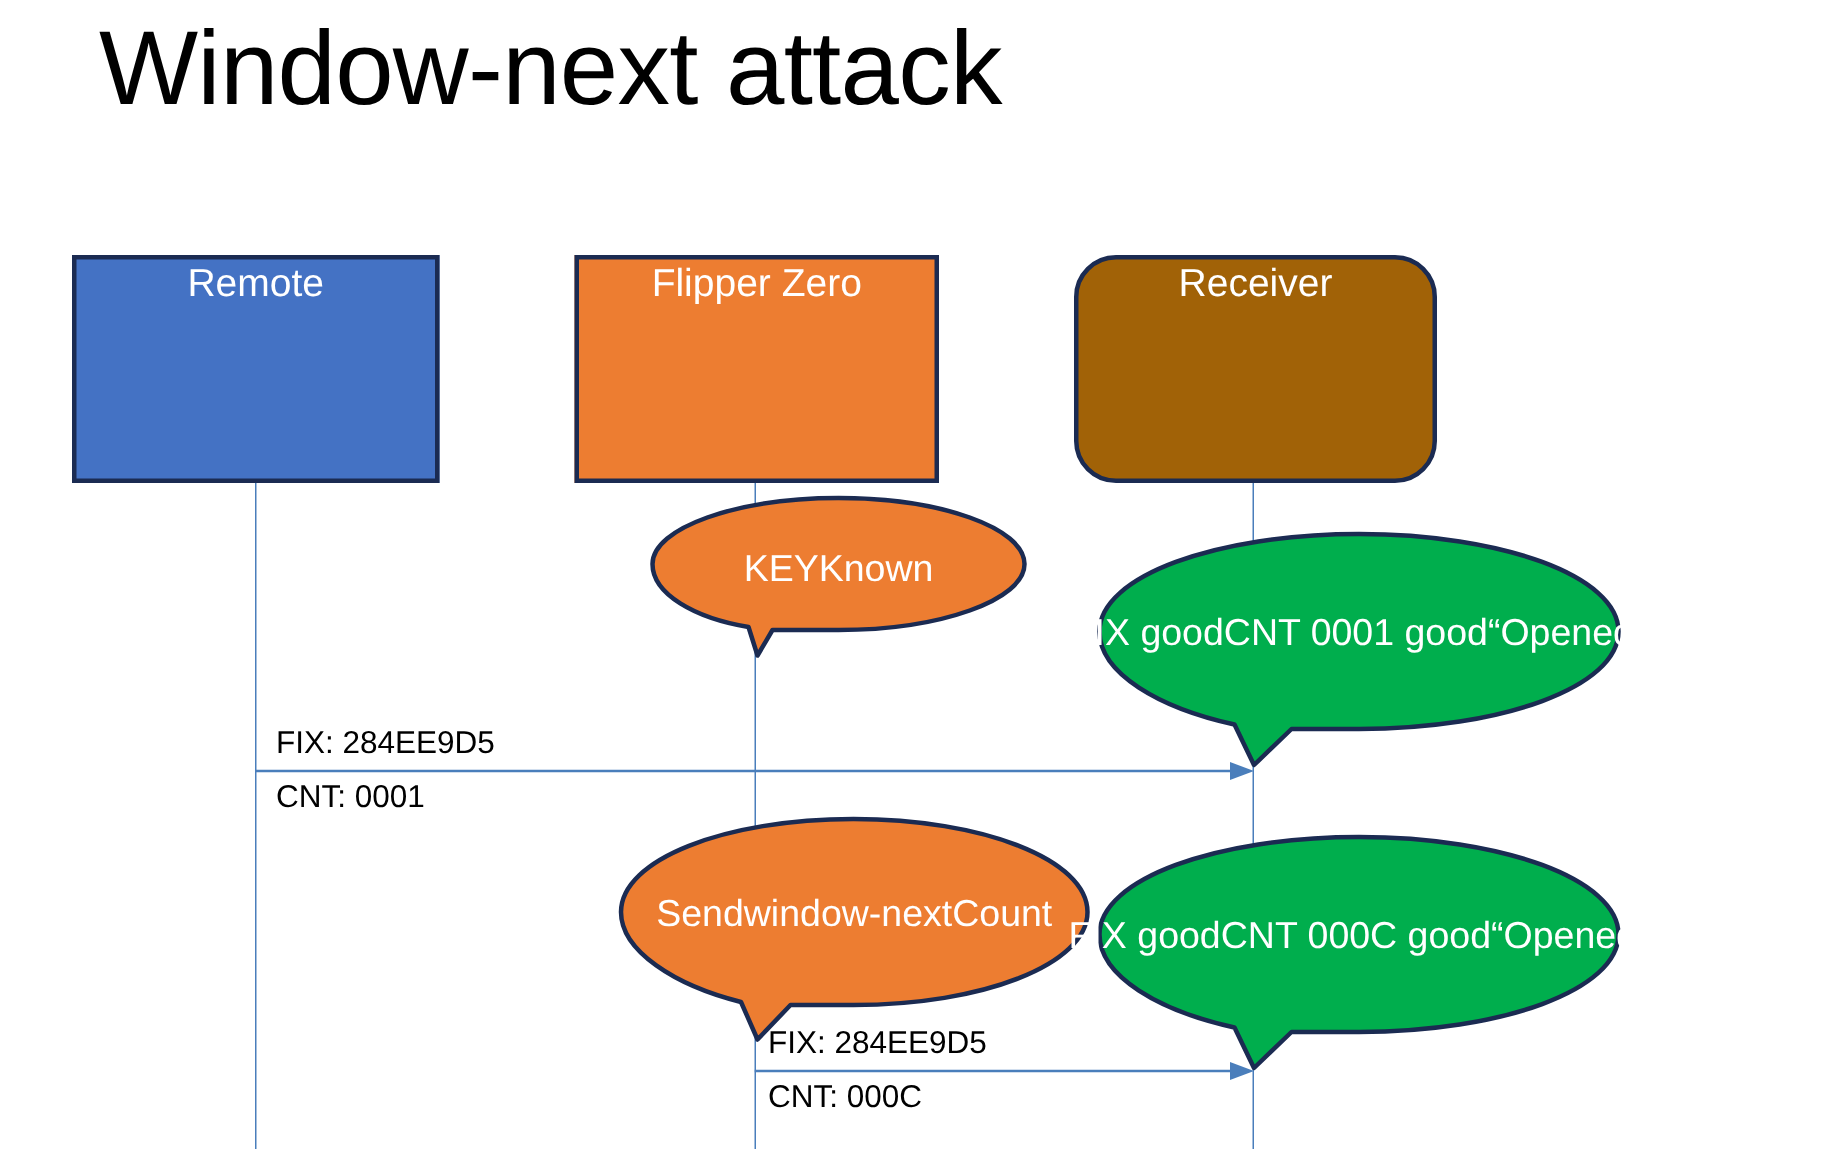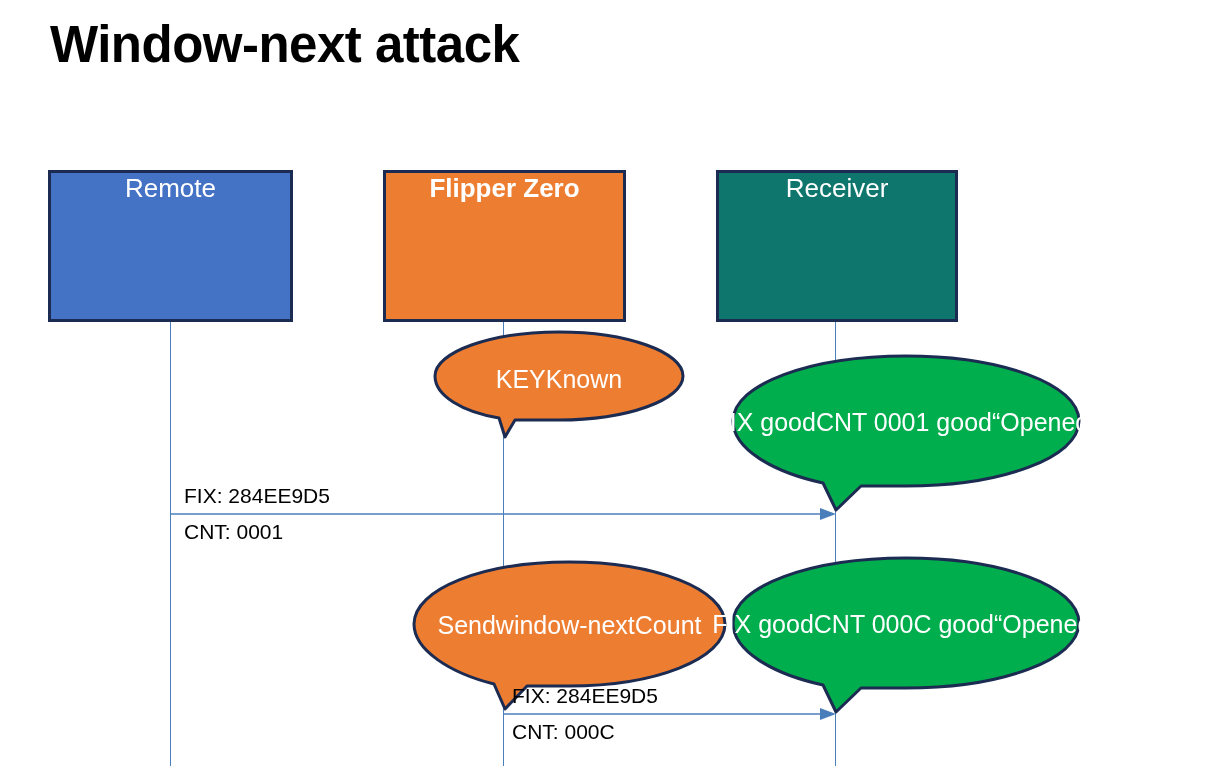--- a/index.html
+++ b/index.html
@@ -16,25 +16,25 @@
     position: relative;
     width: 1221px;
     height: 766px;
     background: #ffffff;
     overflow: hidden;
   }
 
   
   #slide-title {
     position: absolute;
-    left: 50px;
+    left: 66px;
     top: 4px;
-    font-size: 51px;
+    font-size: 70px;
     line-height: 82px;
-    font-weight: 700;
+    font-weight: 400;
     color: #000000;
     letter-spacing: -0.5px;
     white-space: nowrap;
   }
 
   
   .lifeline {
     position: absolute;
     width: 0;
     border-left: 1.4px solid #4a7ebb;
@@ -58,25 +58,25 @@
     line-height: 30px;
     font-weight: 400;
   }
   #box-remote {
     left: 48px;  top: 170px;  width: 245px; height: 152px;
     background: #4472c4;
   }
   #box-flipper {
     left: 383px; top: 170px;  width: 243px; height: 152px;
     background: #ed7d31;
-    font-weight: bold;
   }
   #box-receiver {
     left: 716px; top: 170px;  width: 242px; height: 152px;
-    background: #0f766e;
+    background: #a16207;
+    border-radius: 28px;
   }
 
   
   .callout { position: absolute; }
   .callout svg { display: block; overflow: visible; }
   .callout .bubble-text {
     position: absolute;
     left: 0; right: 0;
     display: flex;
     flex-direction: row;
@@ -92,21 +92,21 @@
 
   
   #callout-key-known { left: 433px; top: 330px; width: 252px; height: 112px; }
   #callout-key-known .bubble-text { top: 6px; height: 86px; }
 
   
   #callout-fix-cnt-0001 { left: 731px; top: 354px; width: 350px; height: 160px; }
   #callout-fix-cnt-0001 .bubble-text { top: 4px; height: 128px; }
 
   
-  #callout-send-window-next { left: 412px; top: 560px; width: 315px; height: 153px; }
+  #callout-send-window-next { left: 412px; top: 544px; width: 315px; height: 153px; }
   #callout-send-window-next .bubble-text { top: 3px; height: 123px; }
 
   
   #callout-fix-cnt-000c { left: 731px; top: 556px; width: 350px; height: 160px; }
   #callout-fix-cnt-000c .bubble-text { top: 4px; height: 128px; }
 
   
   .message { position: absolute; }
   .message svg { display: block; }
   .msg-label {

